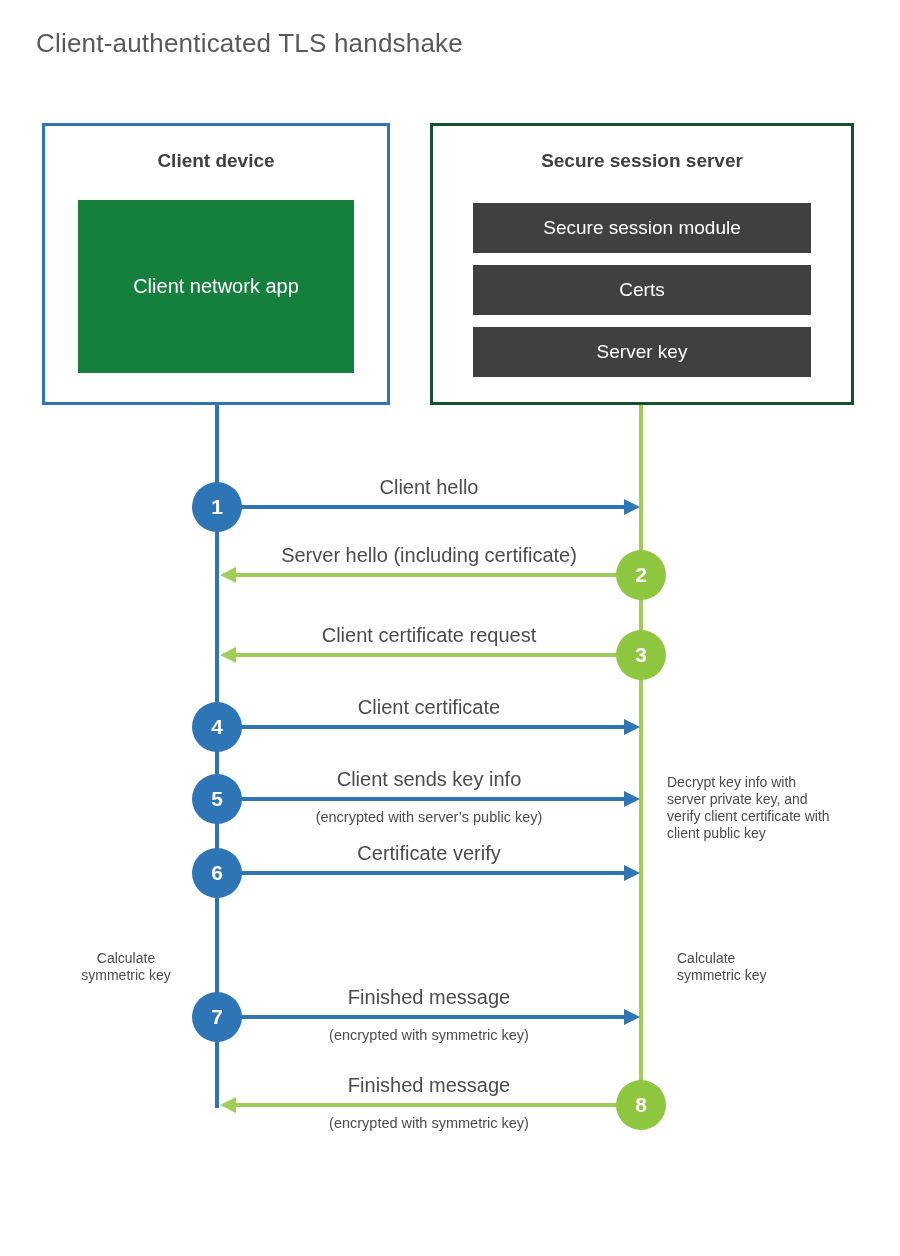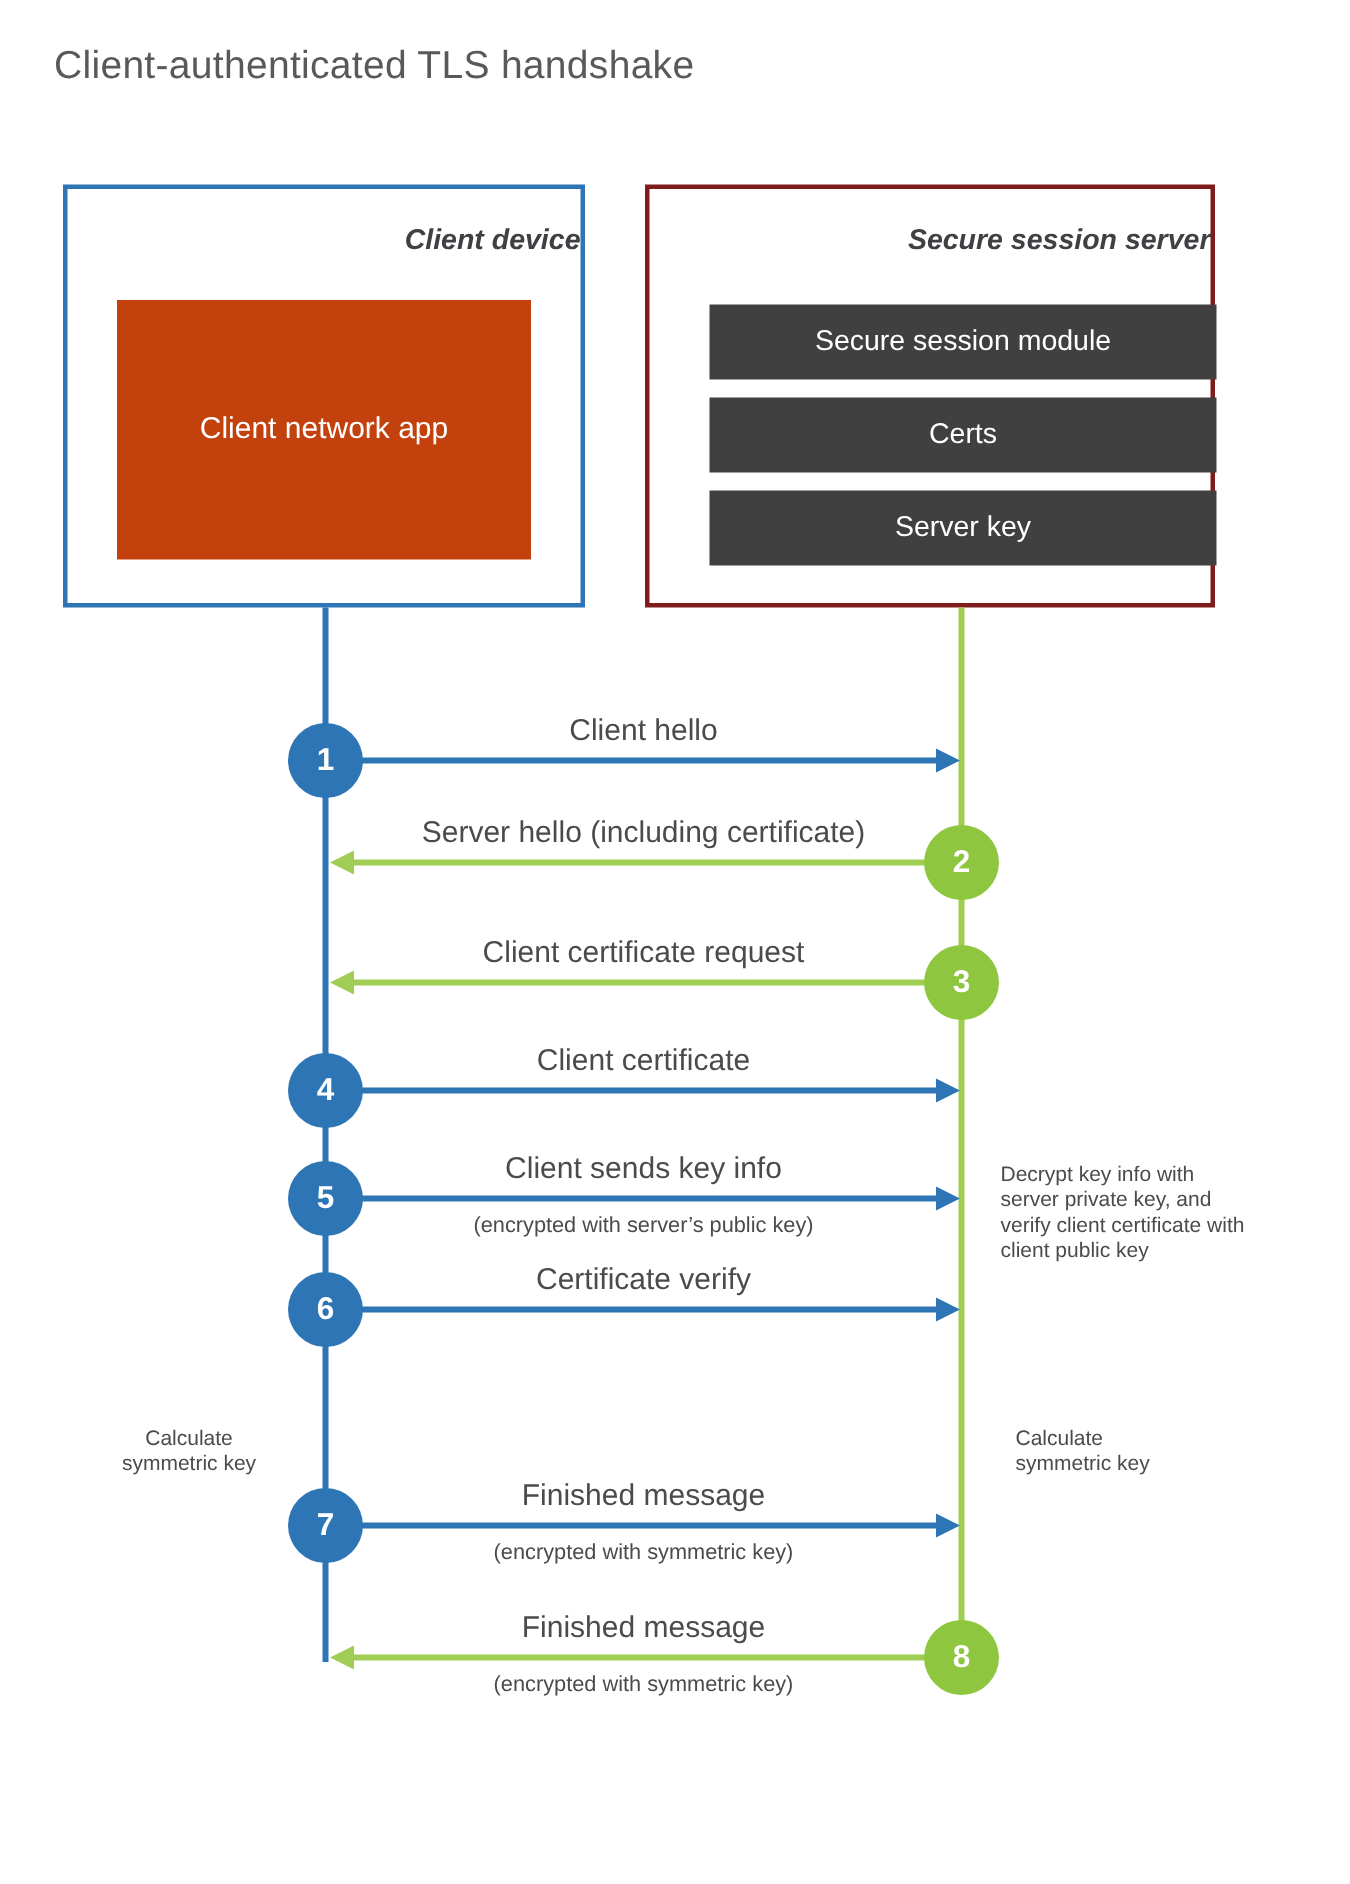--- a/index.html
+++ b/index.html
@@ -7,27 +7,27 @@
     position:relative;width:900px;height:1256px;background:#ffffff;
     font-family:"Liberation Sans",sans-serif;overflow:hidden;padding-left:36px;
   }
   .title{
     position:absolute;left:36px;top:28px;font-size:26px;font-weight:300;
     color:#58595b;letter-spacing:.2px;
   }
   
   .actor{position:absolute;top:123px;height:282px;box-sizing:border-box;background:#fff;}
   .actor.client{left:42px;width:348px;border:3px solid #2e75b6;}
-  .actor.server{left:430px;width:380px;border:3px solid #7f1d1d;}
+  .actor.server{left:430px;width:424px;border:3px solid #14532d;}
   .actor-title{
-    position:absolute;left:0;right:0;top:24px;text-align:right;
-    font-size:19px;font-weight:700;color:#3f4043;font-style:italic;
+    position:absolute;left:0;right:0;top:24px;text-align:center;
+    font-size:19px;font-weight:700;color:#3f4043;
   }
   .app-box{
-    position:absolute;left:33px;top:74px;width:276px;height:173px;background:#c2410c;
+    position:absolute;left:33px;top:74px;width:276px;height:173px;background:#15803d;
     display:flex;align-items:center;justify-content:center;
   }
   .app-box span{display:block;width:190px;text-align:center;color:#ffffff;font-size:20px;line-height:27px;}
   .server-bar{
     position:absolute;left:40px;width:338px;height:50px;background:#404040;
     display:flex;align-items:center;justify-content:center;
     color:#ffffff;font-size:19px;
   }
   
   .lifeline{position:absolute;width:4px;}

